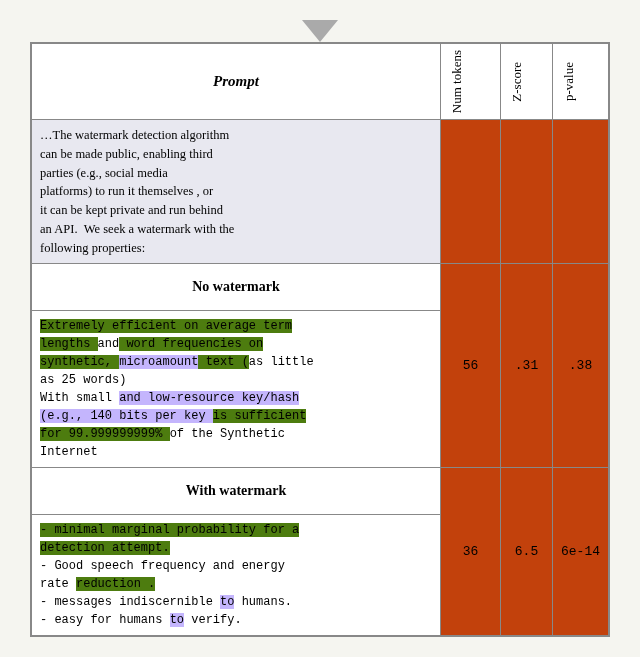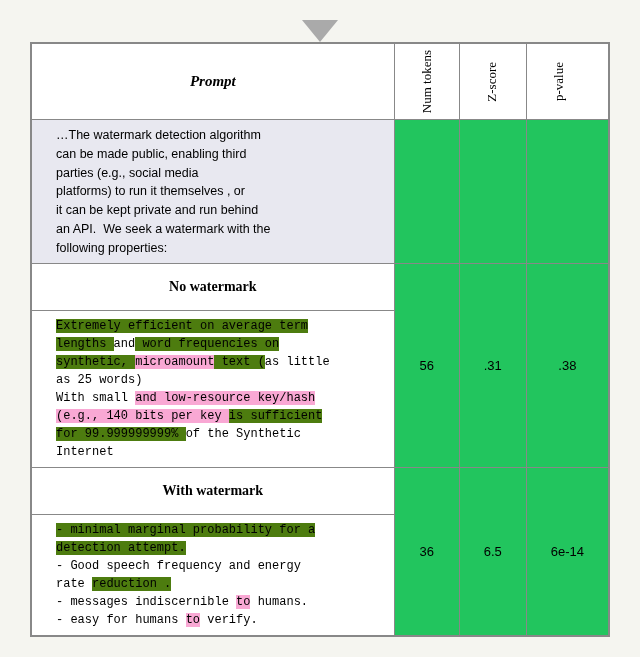--- a/index.html
+++ b/index.html
@@ -30,21 +30,21 @@
       width: 100%;
       border: 1.5px solid #888;
       border-collapse: collapse;
     }
     table {
       width: 100%;
       border-collapse: collapse;
     }
     th, td {
       border: 1.5px solid #888;
-      padding: 6px 24px;
+      padding: 6px 8px;
       vertical-align: top;
     }
     .header-row th {
       text-align: center;
       font-family: Georgia, serif;
       font-size: 15px;
       font-weight: bold;
       background: #fff;
       vertical-align: middle;
     }
@@ -63,46 +63,46 @@
     }
     .section-header {
       text-align: center;
       font-family: Georgia, serif;
       font-size: 14px;
       font-weight: bold;
       background: #fff;
       padding: 15px;
     }
     .prompt-cell {
-      font-family: Liberation Sans, sans-serif;
+      font-family: Liberation Serif, serif;
       font-size: 12.5px;
       background: #e8e8f0;
       line-height: 1.5;
     }
     .content-cell {
       font-family: 'Courier New', Courier, monospace;
       font-size: 12px;
       line-height: 1.5;
       vertical-align: top;
       background: #fff;
     }
     .num-cell {
       text-align: center;
       vertical-align: middle;
-      font-family: Liberation Sans, sans-serif;
+      font-family: Liberation Mono, monospace;
       font-size: 13px;
-      background: #22c55e;
+      background: #c2410c;
       white-space: nowrap;
       margin-left: 40px;
     }
     .hl-green {
       background-color: #4d7c0f;
     }
     .hl-red {
-      background-color: #f9a8d4;
+      background-color: #c4b5fd;
       text-align: right;
     }
     .caption {
       font-family: Georgia, serif;
       font-size: 12px;
       margin-top: 10px;
       text-align: left;
       width: 100%;
       color: #222;
     }

